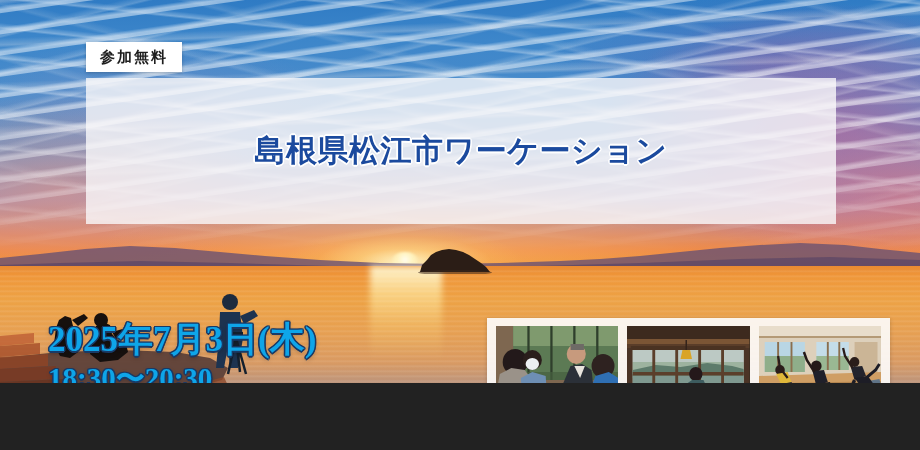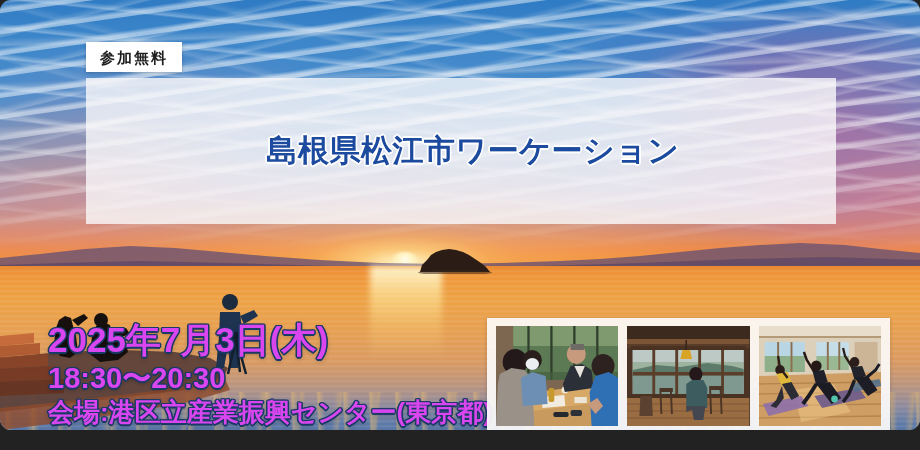--- a/index.html
+++ b/index.html
@@ -3,25 +3,24 @@
 <meta charset="utf-8">
 <style>
   html, body {
     margin: 0;
     padding: 0;
     background: #222;
   }
   #banner {
     position: relative;
     width: 920px;
-    height: 430px;
+    height: 383px;
     overflow: hidden;
-    font-family: Liberation Sans, sans-serif;
+    font-family: Liberation Serif, serif;
     user-select: none;
-    border-radius: 11px;
   }
 
   
   .bg-layer { position: absolute; left: 0; top: 0; width: 100%; height: 100%; }
 
   
   .sky-base {
     background: linear-gradient(to bottom,
       #2f7bc4 0px,
       #3d86ca 40px,
@@ -148,21 +147,20 @@
     width: 750px; height: 146px;
     background: rgba(250,249,250,0.80);
   }
   .title-inner {
     position: absolute;
     left: 86px; top: 78px;
     width: 750px; height: 146px;
     display: flex; flex-direction: column;
     align-items: center; justify-content: center;
     gap: 2px;
-    padding-left: 12px;
   }
   .t-line {
     color: #1b4a9e;
     font-weight: bold;
     line-height: 1.18;
     white-space: nowrap;
     text-shadow:
        1.6px 0 0 #ffffff, -1.6px 0 0 #ffffff,
        0 1.6px 0 #ffffff, 0 -1.6px 0 #ffffff,
        1.1px 1.1px 0 #ffffff, -1.1px 1.1px 0 #ffffff,
@@ -172,21 +170,21 @@
   .t2 { font-size: 31px; letter-spacing: 0.5px; }
   .t3 { font-size: 27px; letter-spacing: 0px; }
 
   
   .info-block {
     position: absolute;
     left: 48px; top: 322px;
     display: flex; flex-direction: column;
   }
   .info-line {
-    color: #d946ef;
+    color: #0ea5e9;
     font-weight: bold;
     line-height: 1.05;
     white-space: nowrap;
     text-shadow:
       1.5px 0 0 #1a3a66, -1.5px 0 0 #1a3a66,
       0 1.5px 0 #1a3a66, 0 -1.5px 0 #1a3a66,
       1px 1px 0 #1a3a66, -1px 1px 0 #1a3a66,
       1px -1px 0 #1a3a66, -1px -1px 0 #1a3a66,
       0 2px 5px rgba(0,0,0,0.35);
   }

